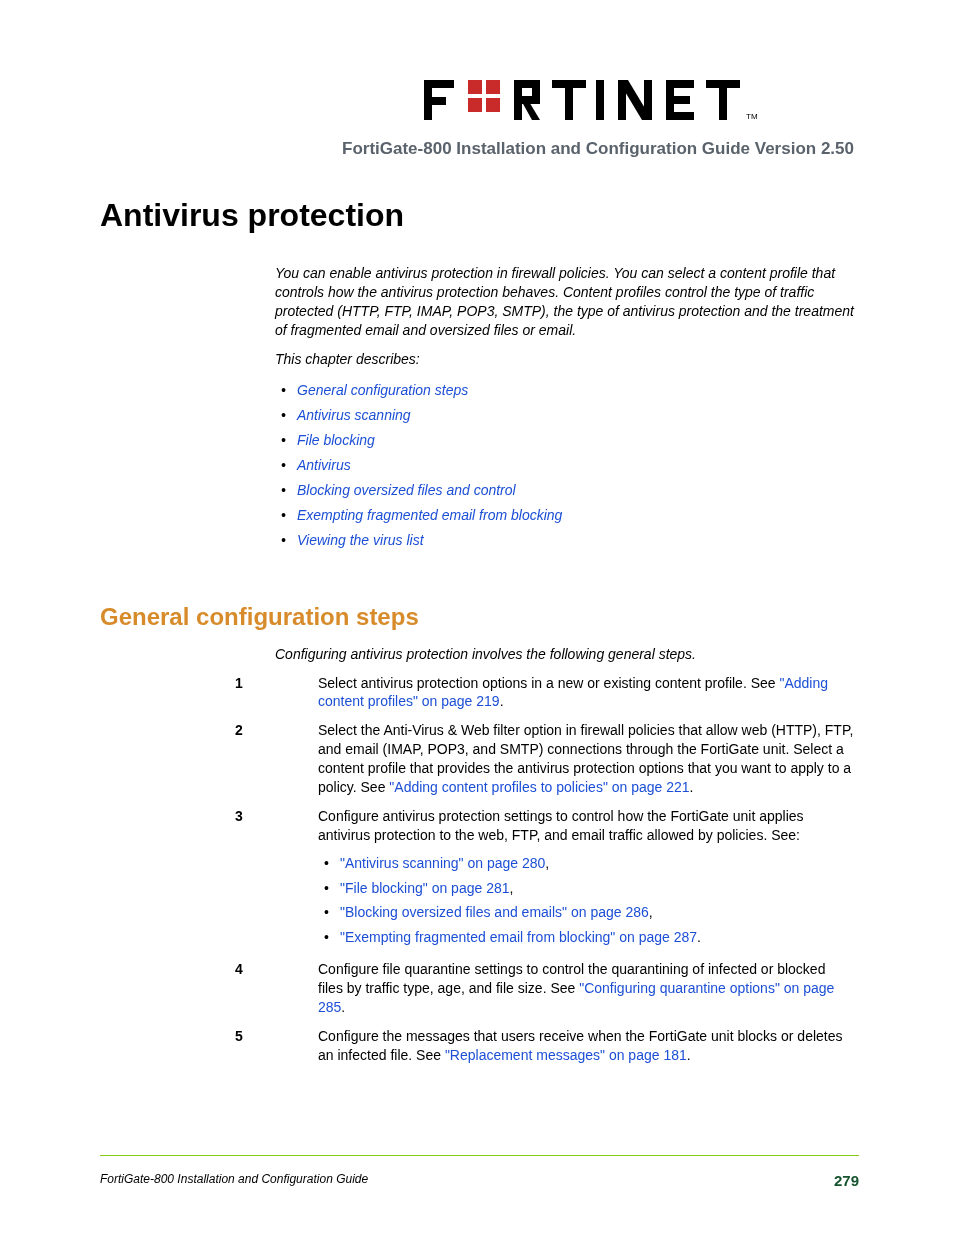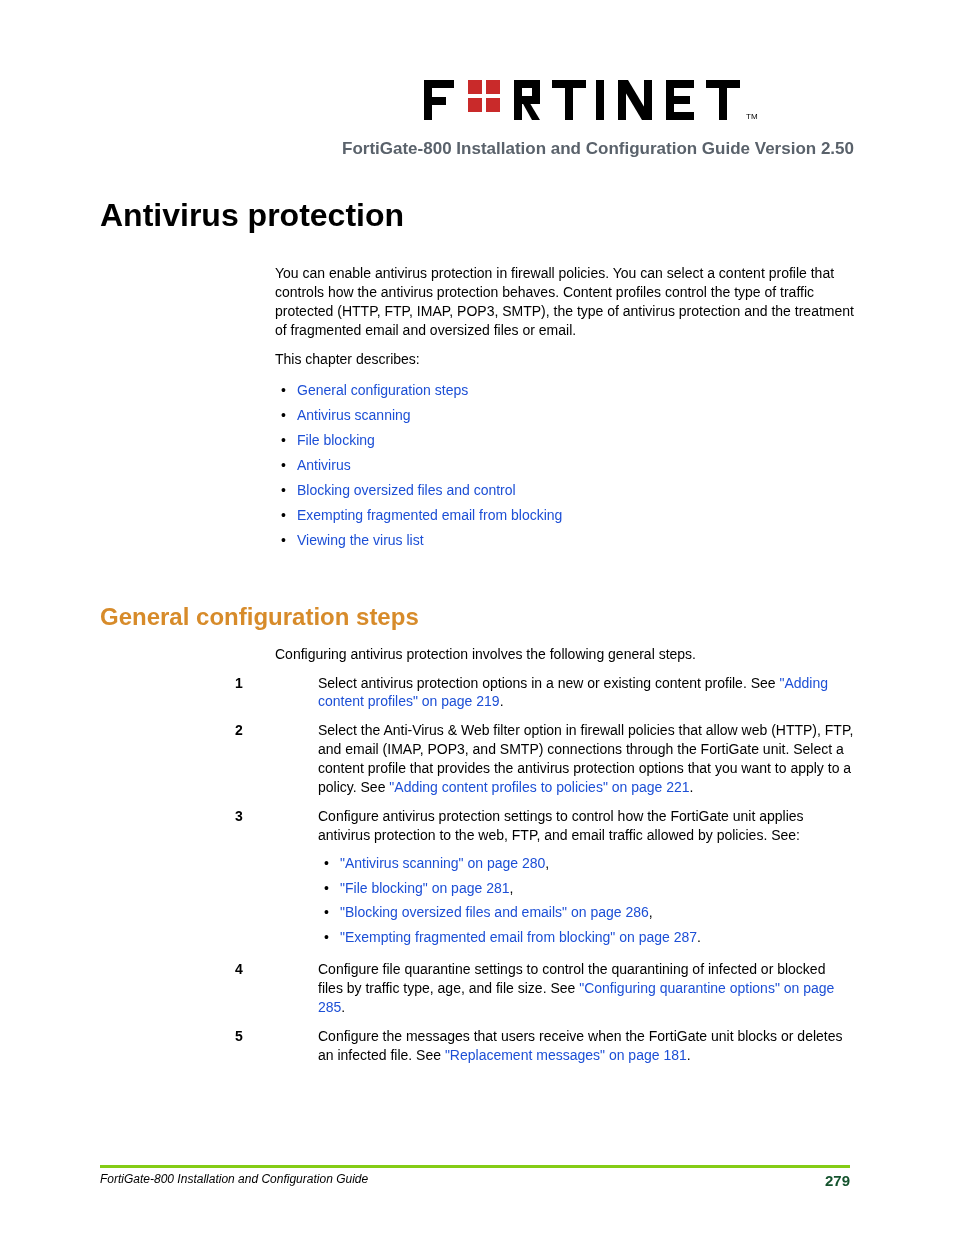--- a/index.html
+++ b/index.html
@@ -34,20 +34,21 @@
   }
   .chapter-title {
     font-size: 32px;
     font-weight: bold;
     margin: 0 0 30px 0;
   }
   .body-block {
     margin-left: 175px;
     font-size: 14px;
     line-height: 1.35;
+    font-style: italic;
   }
   .para {
     margin: 0 0 10px 0;
   }
   .toc-list {
     list-style: none;
     padding-left: 0;
     margin: 0 0 30px 0;
   }
   .toc-list li {
@@ -99,24 +100,24 @@
   }
   .sub-list li::before {
     content: "•";
     position: absolute;
     left: 6px;
     color: #000;
   }
   .footer {
     position: absolute;
     left: 100px;
-    right: 104px;
+    right: 95px;
     bottom: 46px;
-    border-top: 3px solid #84cc16;
-    padding-top: 4px;
+    border-top: 1px solid #84cc16;
+    padding-top: 16px;
     display: flex;
     justify-content: space-between;
     font-size: 12px;
   }
   .footer-left {
     font-style: italic;
     color: #000;
   }
   .footer-right {
     color: #14532d;

